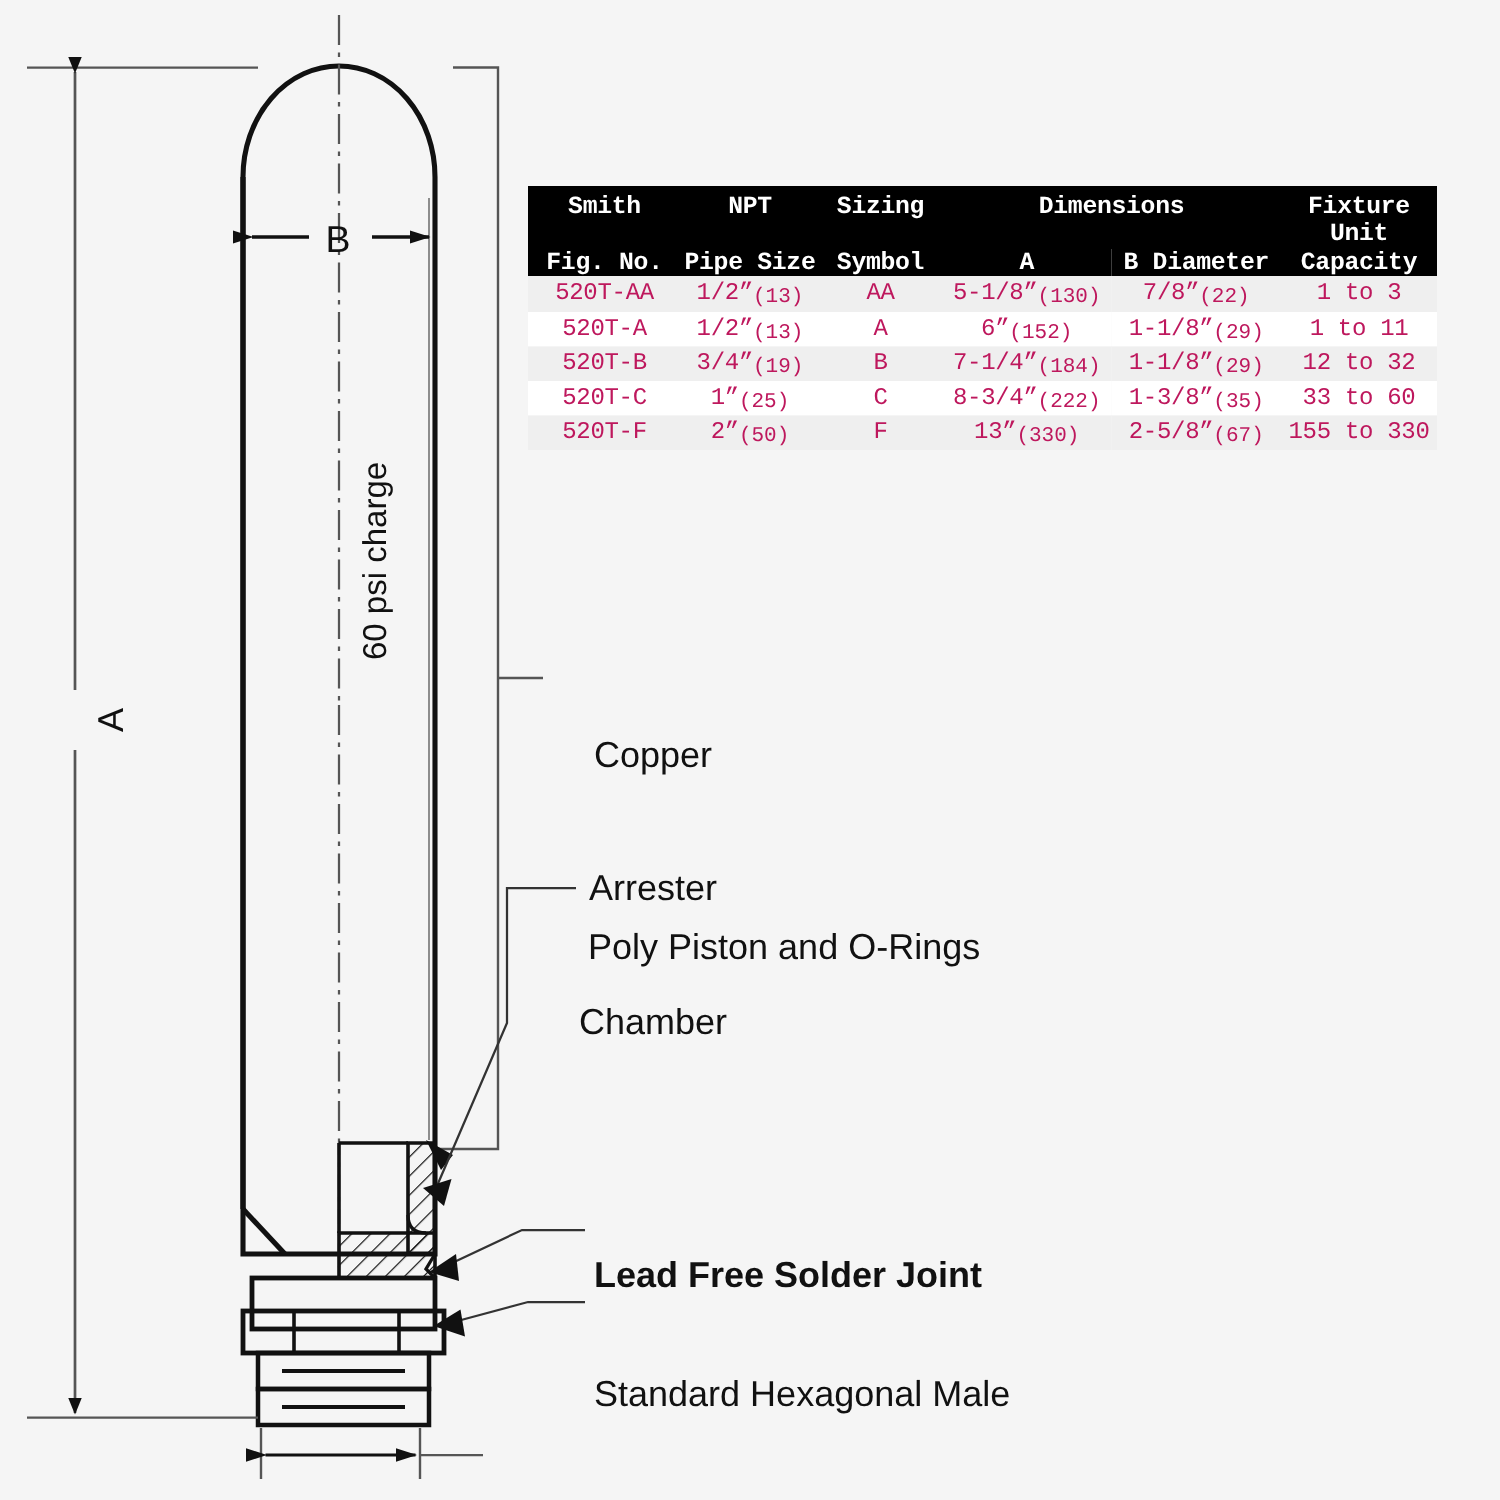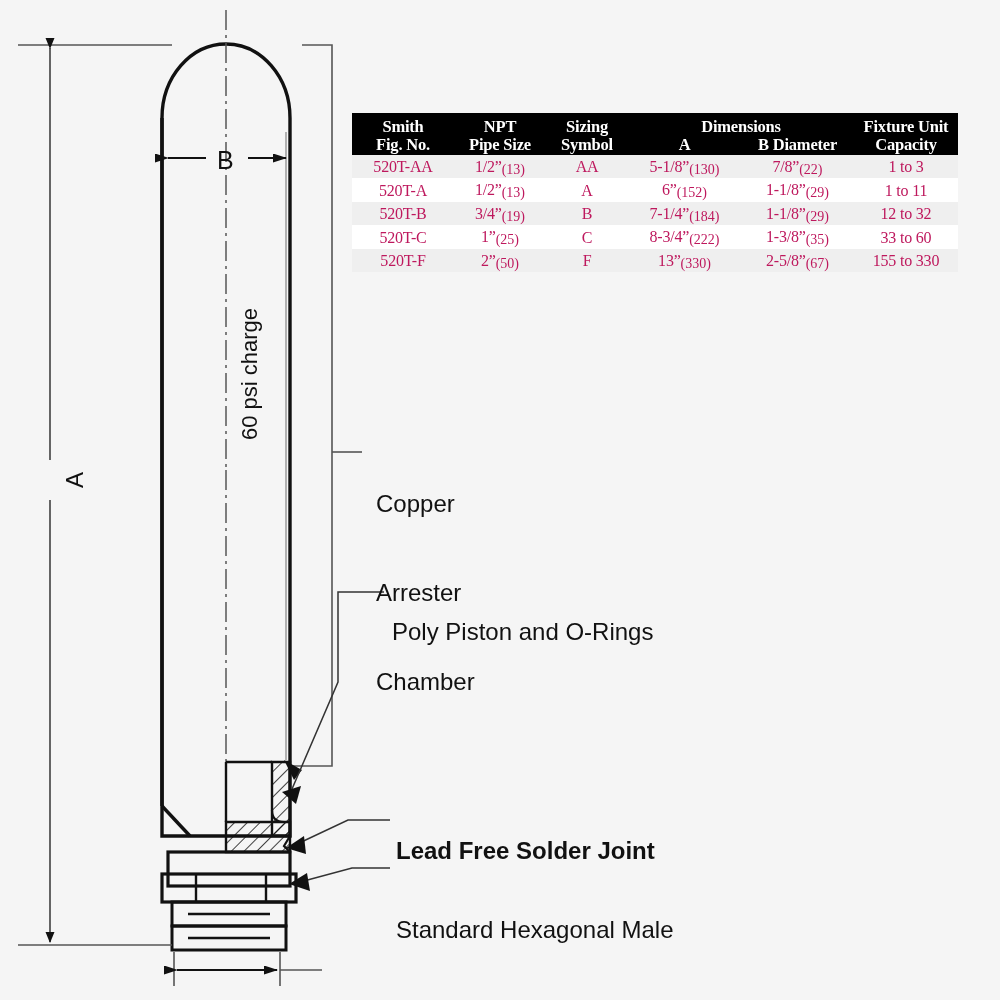--- a/index.html
+++ b/index.html
@@ -21,24 +21,24 @@
     position: absolute;
     left: 0;
     top: 0;
     width: 1000px;
     height: 1000px;
   }
   
   #spec-table {
     position: absolute;
     left: 352px;
-    top: 113px;
+    top: 124px;
     width: 606px;
     border-collapse: collapse;
-    font-family: Liberation Serif, serif;
+    font-family: Liberation Mono, monospace;
     table-layout: fixed;
   }
   #spec-table th {
     background: #000000;
     color: #ffffff;
     font-size: 16.5px;
     font-weight: bold;
     text-align: center;
     padding: 0;
     line-height: 1.12;
@@ -203,21 +203,21 @@
     </g>
   </svg>
 
   <div class="lbl lbl-dim rot90" style="left:60px; top:488px;">A</div>
 
   <div class="lbl lbl-dim" style="left:217px; top:145px; font-size:25px;">B</div>
 
   <div class="lbl rot90" style="left:236px; top:440px; font-size:22px;">60 psi charge</div>
 
 
-  <div class="lbl lbl-callout" style="left:376px; top:429px;">
+  <div class="lbl lbl-callout" style="left:386px; top:429px;text-align:center;">
     <div>Copper</div>
     <div>Arrester</div>
     <div>Chamber</div>
   </div>
 
   <div class="lbl lbl-callout" style="left:392px; top:557px;">
     <div>Poly Piston and O-Rings</div>
   </div>
 
   <div class="lbl lbl-callout" style="left:396px; top:776px;font-weight:bold;">

